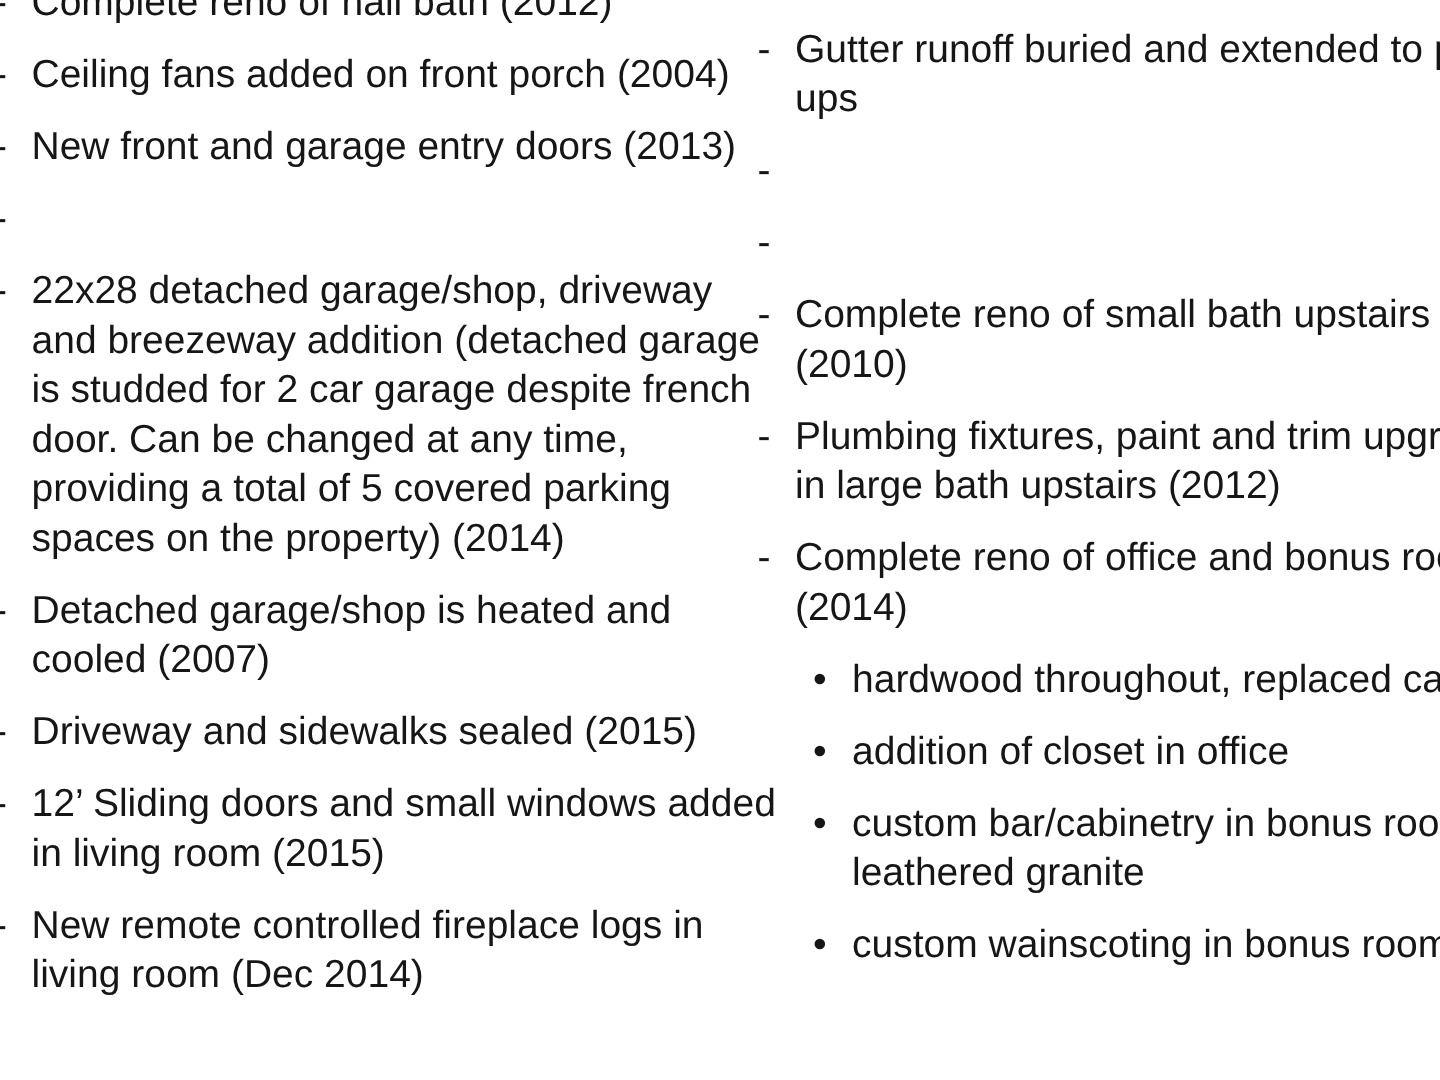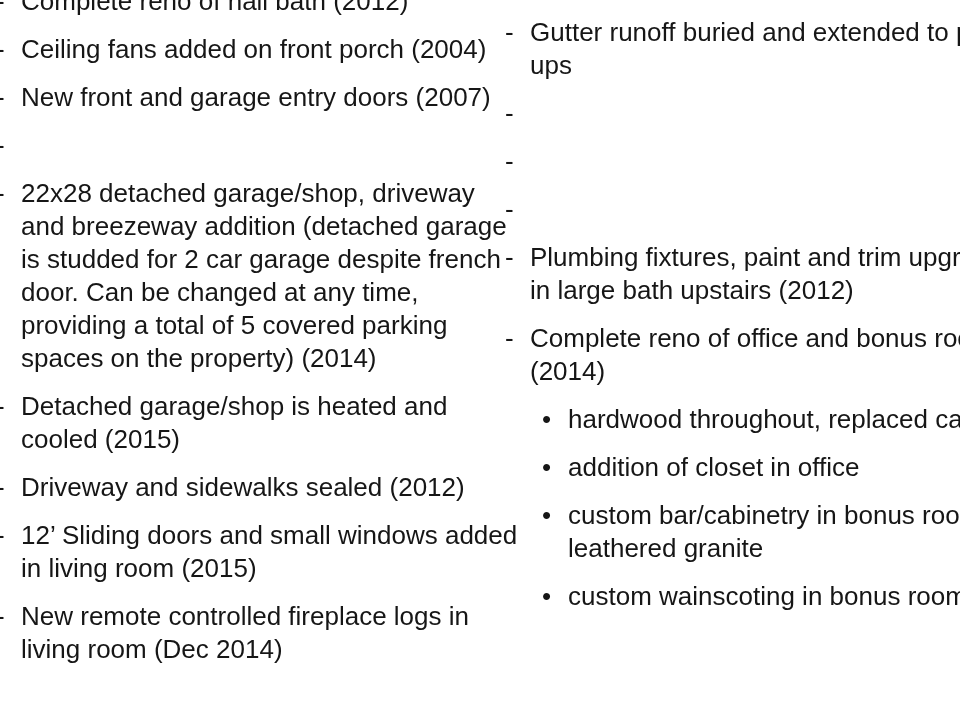--- a/index.html
+++ b/index.html
@@ -58,42 +58,42 @@
     <div class="item">
       <span class="bullet">-</span>
       <span class="text">Complete reno of hall bath (2012)</span>
     </div>
     <div class="item">
       <span class="bullet">-</span>
       <span class="text">Ceiling fans added on front porch (2004)</span>
     </div>
     <div class="item">
       <span class="bullet">-</span>
-      <span class="text">New front and garage entry doors (2007)</span>
+      <span class="text">New front and garage entry doors (2013)</span>
     </div>
     <div class="item">
       <span class="bullet">-</span>
     </div>
     <div class="item">
       <span class="bullet">-</span>
       <span class="text">22x28 detached garage/shop, driveway
 and breezeway addition (detached garage
 is studded for 2 car garage despite french
 door. Can be changed at any time,
 providing a total of 5 covered parking
 spaces on the property) (2014)</span>
     </div>
     <div class="item">
       <span class="bullet">-</span>
       <span class="text">Detached garage/shop is heated and
-cooled (2015)</span>
+cooled (2007)</span>
     </div>
     <div class="item">
       <span class="bullet">-</span>
-      <span class="text">Driveway and sidewalks sealed (2012)</span>
+      <span class="text">Driveway and sidewalks sealed (2015)</span>
     </div>
     <div class="item">
       <span class="bullet">-</span>
       <span class="text">12’ Sliding doors and small windows added
 in living room (2015)</span>
     </div>
     <div class="item">
       <span class="bullet">-</span>
       <span class="text">New remote controlled fireplace logs in
 living room (Dec 2014)</span>
@@ -107,20 +107,22 @@
 ups</span>
     </div>
     <div class="item">
       <span class="bullet">-</span>
     </div>
     <div class="item">
       <span class="bullet">-</span>
     </div>
     <div class="item">
       <span class="bullet">-</span>
+      <span class="text">Complete reno of small bath upstairs
+(2010)</span>
     </div>
     <div class="item">
       <span class="bullet">-</span>
       <span class="text">Plumbing fixtures, paint and trim upgrades
 in large bath upstairs (2012)</span>
     </div>
     <div class="item">
       <span class="bullet">-</span>
       <span class="text">Complete reno of office and bonus room
 (2014)</span>

